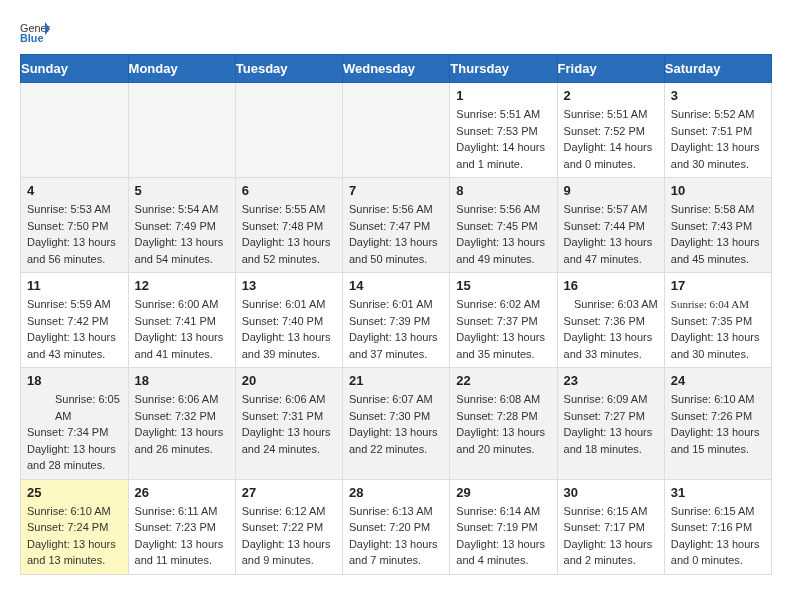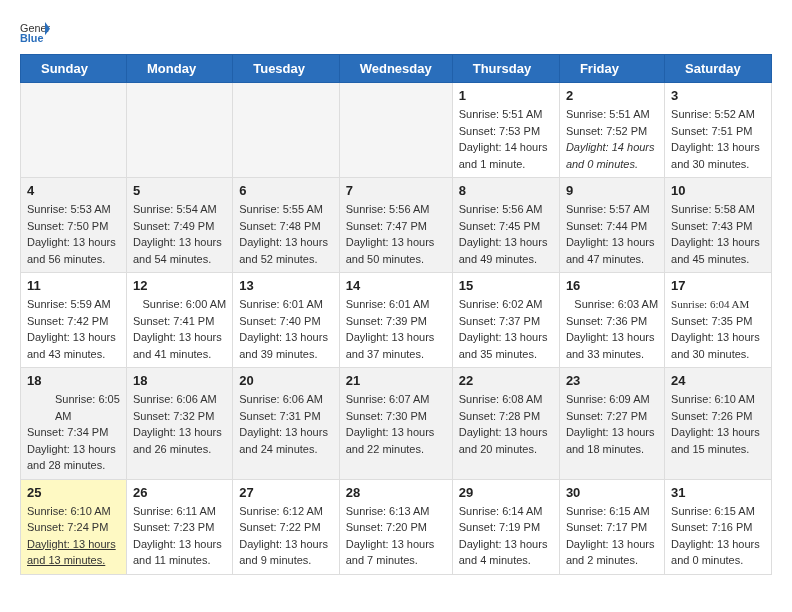--- a/index.html
+++ b/index.html
@@ -30,21 +30,21 @@
     .location-title { font-size: 15px; color: #555; }
     .calendar {
       width: 100%;
       border-collapse: collapse;
       border: 1px solid #ccc;
     }
     .calendar th {
       background: #2a6ebb;
       color: #fff;
       text-align: left;
-      padding: 6px 20px;
+      padding: 6px 0;
       font-size: 13px;
       border: 1px solid #2060aa;
     }
     .calendar td {
       vertical-align: top;
       padding: 5px 6px;
       border: 1px solid #ddd;
       font-size: 11px;
       color: #333;
       width: 108px;
@@ -100,21 +100,21 @@
         <td style="background: rgb(255, 255, 255);">
           <span class="day-number">1</span>
           <div style="line-height: 1.5;">Sunrise: 5:51 AM</div>
           <div style="line-height: 1.5;">Sunset: 7:53 PM</div>
           <div style="line-height: 1.5;">Daylight: 14 hours and 1 minute.</div>
         </td>
         <td style="background: rgb(255, 255, 255);">
           <span class="day-number">2</span>
           <div style="line-height: 1.5;">Sunrise: 5:51 AM</div>
           <div style="line-height: 1.5;">Sunset: 7:52 PM</div>
-          <div style="line-height: 1.5; font-style: italic;">Daylight: 14 hours and 0 minutes.</div>
+          <div style="line-height: 1.5;">Daylight: 14 hours and 0 minutes.</div>
         </td>
         <td style="background: rgb(255, 255, 255);">
           <span class="day-number">3</span>
           <div style="line-height: 1.5;">Sunrise: 5:52 AM</div>
           <div style="line-height: 1.5;">Sunset: 7:51 PM</div>
           <div style="line-height: 1.5;">Daylight: 13 hours and 30 minutes.</div>
         </td>
       </tr>
       <tr>
         <td style="background: rgb(242, 242, 242);">
@@ -162,21 +162,21 @@
       </tr>
       <tr>
         <td style="background: rgb(255, 255, 255);">
           <span class="day-number">11</span>
           <div style="line-height: 1.5;">Sunrise: 5:59 AM</div>
           <div style="line-height: 1.5;">Sunset: 7:42 PM</div>
           <div style="line-height: 1.5;">Daylight: 13 hours and 43 minutes.</div>
         </td>
         <td style="background: rgb(255, 255, 255);">
           <span class="day-number">12</span>
-          <div style="line-height: 1.5; text-align: right;">Sunrise: 6:00 AM</div>
+          <div style="line-height: 1.5;">Sunrise: 6:00 AM</div>
           <div style="line-height: 1.5;">Sunset: 7:41 PM</div>
           <div style="line-height: 1.5;">Daylight: 13 hours and 41 minutes.</div>
         </td>
         <td style="background: rgb(255, 255, 255);">
           <span class="day-number">13</span>
           <div style="line-height: 1.5;">Sunrise: 6:01 AM</div>
           <div style="line-height: 1.5;">Sunset: 7:40 PM</div>
           <div style="line-height: 1.5;">Daylight: 13 hours and 39 minutes.</div>
         </td>
         <td style="background: rgb(255, 255, 255);">
@@ -246,21 +246,21 @@
           <div style="line-height: 1.5;">Sunrise: 6:10 AM</div>
           <div style="line-height: 1.5;">Sunset: 7:26 PM</div>
           <div style="line-height: 1.5;">Daylight: 13 hours and 15 minutes.</div>
         </td>
       </tr>
       <tr>
         <td style="background: #fef9c3;">
           <span class="day-number">25</span>
           <div style="line-height: 1.5;">Sunrise: 6:10 AM</div>
           <div style="line-height: 1.5;">Sunset: 7:24 PM</div>
-          <div style="line-height: 1.5; text-decoration: underline;">Daylight: 13 hours and 13 minutes.</div>
+          <div style="line-height: 1.5;">Daylight: 13 hours and 13 minutes.</div>
         </td>
         <td style="background: rgb(255, 255, 255);">
           <span class="day-number">26</span>
           <div style="line-height: 1.5;">Sunrise: 6:11 AM</div>
           <div style="line-height: 1.5;">Sunset: 7:23 PM</div>
           <div style="line-height: 1.5;">Daylight: 13 hours and 11 minutes.</div>
         </td>
         <td style="background: rgb(255, 255, 255);">
           <span class="day-number">27</span>
           <div style="line-height: 1.5;">Sunrise: 6:12 AM</div>

